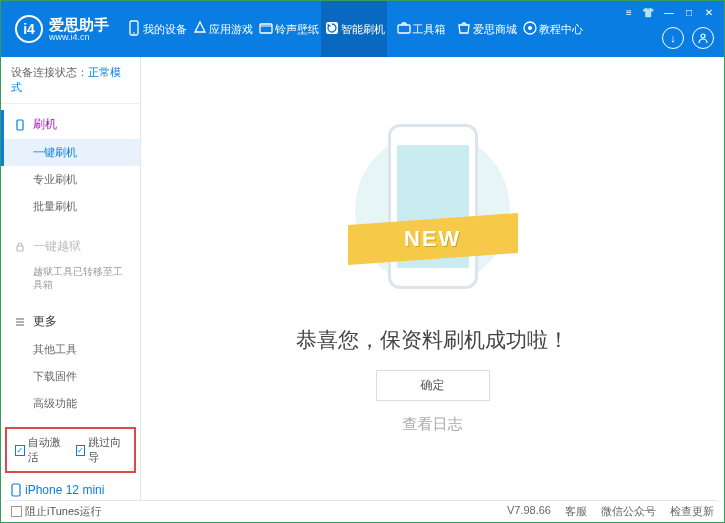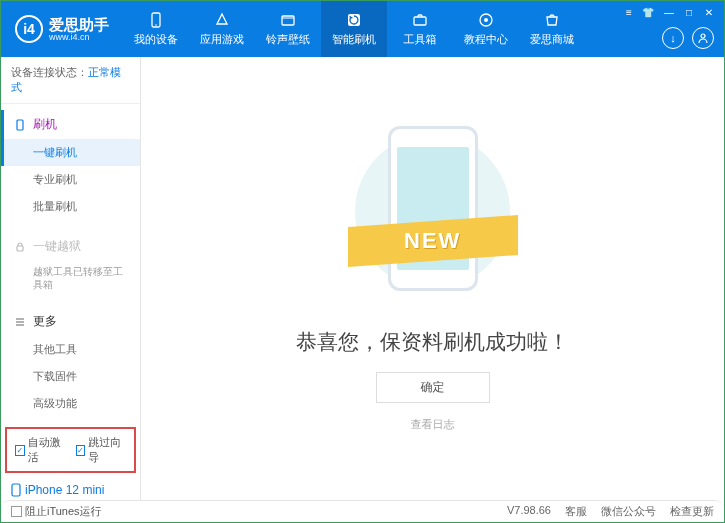--- a/index.html
+++ b/index.html
@@ -3,21 +3,21 @@
 <meta charset="utf-8">
 <style>
 * { margin: 0; padding: 0; box-sizing: border-box; font-family: "Microsoft YaHei", Arial, sans-serif; }
 body { background: #fff; width: 725px; height: 523px; overflow: hidden; border: 1px solid #3a9c5c; }
 .header { background: #0a7de3; height: 56px; display: flex; align-items: center; color: #fff; position: relative; }
 .logo-area { display: flex; align-items: center; padding: 0 14px; }
 .logo-icon { width: 28px; height: 28px; border: 2px solid #fff; border-radius: 50%; display: flex; align-items: center; justify-content: center; font-weight: bold; font-size: 14px; margin-right: 6px; }
 .logo-text { font-size: 15px; font-weight: bold; line-height: 1; }
 .logo-url { font-size: 9px; opacity: 0.9; }
 .nav-tabs { display: flex; height: 100%; }
-.nav-tab { width: 66px; display: flex; flex-direction: column; align-items: center; justify-content: center; font-size: 11px; cursor: pointer; height: 100%; }
+.nav-tab { width: 66px; display: flex; flex-direction: row; align-items: center; justify-content: center; font-size: 11px; cursor: pointer; height: 100%; }
 .nav-tab.active { background: #0968bf; }
 .nav-tab-icon { width: 18px; height: 18px; margin-bottom: 3px; display: flex; align-items: center; justify-content: center; }
 .header-right { position: absolute; right: 8px; top: 4px; display: flex; gap: 6px; align-items: center; }
 .win-btn { width: 14px; height: 14px; cursor: pointer; color: #fff; font-size: 10px; display: flex; align-items: center; justify-content: center; }
 .header-circles { position: absolute; right: 10px; bottom: 8px; display: flex; gap: 8px; }
 .circle-btn { width: 22px; height: 22px; border: 1.5px solid #fff; border-radius: 50%; display: flex; align-items: center; justify-content: center; cursor: pointer; font-size: 11px; }
 .content { display: flex; height: calc(100% - 56px - 22px); }
 .sidebar { width: 140px; border-right: 1px solid #e5e5e5; display: flex; flex-direction: column; font-size: 12px; }
 .conn-status { padding: 8px 10px; font-size: 11px; color: #666; border-bottom: 1px solid #eee; }
 .conn-status .mode { color: #0a7de3; }
@@ -35,21 +35,21 @@
 .device-name { color: #0a7de3; font-size: 12px; display: flex; align-items: flex-end; gap: 4px; }
 .main { flex: 1; display: flex; flex-direction: column; align-items: center; justify-content: center; position: relative; }
 .phone-illus { width: 140px; height: 180px; position: relative; margin-bottom: 10px; }
 .phone-circle { width: 155px; height: 155px; border-radius: 50%; background: #e7f5f6; position: absolute; top: 8px; left: -8px; }
 .phone-body { width: 90px; height: 165px; background: #fff; border: 3px solid #dce5ed; border-radius: 12px; position: absolute; left: 25px; top: 0; }
 .phone-screen { position: absolute; top: 18px; left: 6px; right: 6px; bottom: 18px; background: #c9ecf0; border-radius: 2px; }
 .new-banner { position: absolute; top: 95px; left: -15px; right: -15px; height: 40px; background: #f7c948; transform: skewY(-4deg); display: flex; align-items: center; justify-content: center; }
 .new-text { color: #fff; font-weight: 900; font-size: 22px; letter-spacing: 2px; transform: skewY(4deg); text-shadow: 1px 1px 0 #d4a020; }
 .success-msg { font-size: 21px; color: #444; margin-top: 12px; }
 .ok-btn { margin-top: 16px; padding: 6px 44px; border: 1px solid #ddd; background: #fff; font-size: 12px; color: #555; cursor: pointer; }
-.log-link { margin-top: 14px; font-size: 11px; color: #aaa; cursor: pointer; }
+.log-link { margin-top: 14px; font-size: 15px; color: #aaa; cursor: pointer; }
 .footer { height: 22px; border-top: 1px solid #e5e5e5; display: flex; align-items: center; font-size: 11px; color: #666; padding: 0 10px; justify-content: space-between; border-radius: 9px; }
 .footer-left { display: flex; align-items: center; gap: 4px; }
 .footer-cb { width: 11px; height: 11px; border: 1px solid #999; display: inline-block; }
 .footer-right { display: flex; gap: 14px; }
 .footer-link { cursor: pointer; }
 svg { display: block; }
 </style>
 </head>
 <body>
 
@@ -103,34 +103,34 @@
           <svg width="16" height="16" viewBox="0 0 16 16">
             <rect x="2" y="5" width="12" height="8" rx="1" fill="none" stroke="#fff" stroke-width="1.3"></rect>
             <path d="M6 5 v-1 a1 1 0 0 1 1 -1 h2 a1 1 0 0 1 1 1 v1" fill="none" stroke="#fff" stroke-width="1.3"></path>
           </svg>
         </span>
       <span>工具箱</span>
     </div>
     <div class="nav-tab">
       <span class="nav-tab-icon">
           <svg width="16" height="16" viewBox="0 0 16 16">
+            <path d="M3 5 h10 l-1 8 h-8 z" fill="none" stroke="#fff" stroke-width="1.3"></path>
+            <path d="M6 5 a2 2 0 0 1 4 0" fill="none" stroke="#fff" stroke-width="1.3"></path>
+          </svg>
+        </span>
+      <span>爱思商城</span>
+    </div>
+    <div class="nav-tab">
+      <span class="nav-tab-icon">
+          <svg width="16" height="16" viewBox="0 0 16 16">
             <circle cx="8" cy="8" r="6" fill="none" stroke="#fff" stroke-width="1.3"></circle>
             <circle cx="8" cy="8" r="2" fill="#fff"></circle>
           </svg>
         </span>
       <span>教程中心</span>
-    </div>
-    <div class="nav-tab">
-      <span class="nav-tab-icon">
-          <svg width="16" height="16" viewBox="0 0 16 16">
-            <path d="M3 5 h10 l-1 8 h-8 z" fill="none" stroke="#fff" stroke-width="1.3"></path>
-            <path d="M6 5 a2 2 0 0 1 4 0" fill="none" stroke="#fff" stroke-width="1.3"></path>
-          </svg>
-        </span>
-      <span>爱思商城</span>
     </div>
   </div>
   <div class="header-right">
     <span class="win-btn">≡</span>
     <span class="win-btn">👕</span>
     <span class="win-btn">—</span>
     <span class="win-btn">□</span>
     <span class="win-btn">✕</span>
   </div>
   <div class="header-circles">

